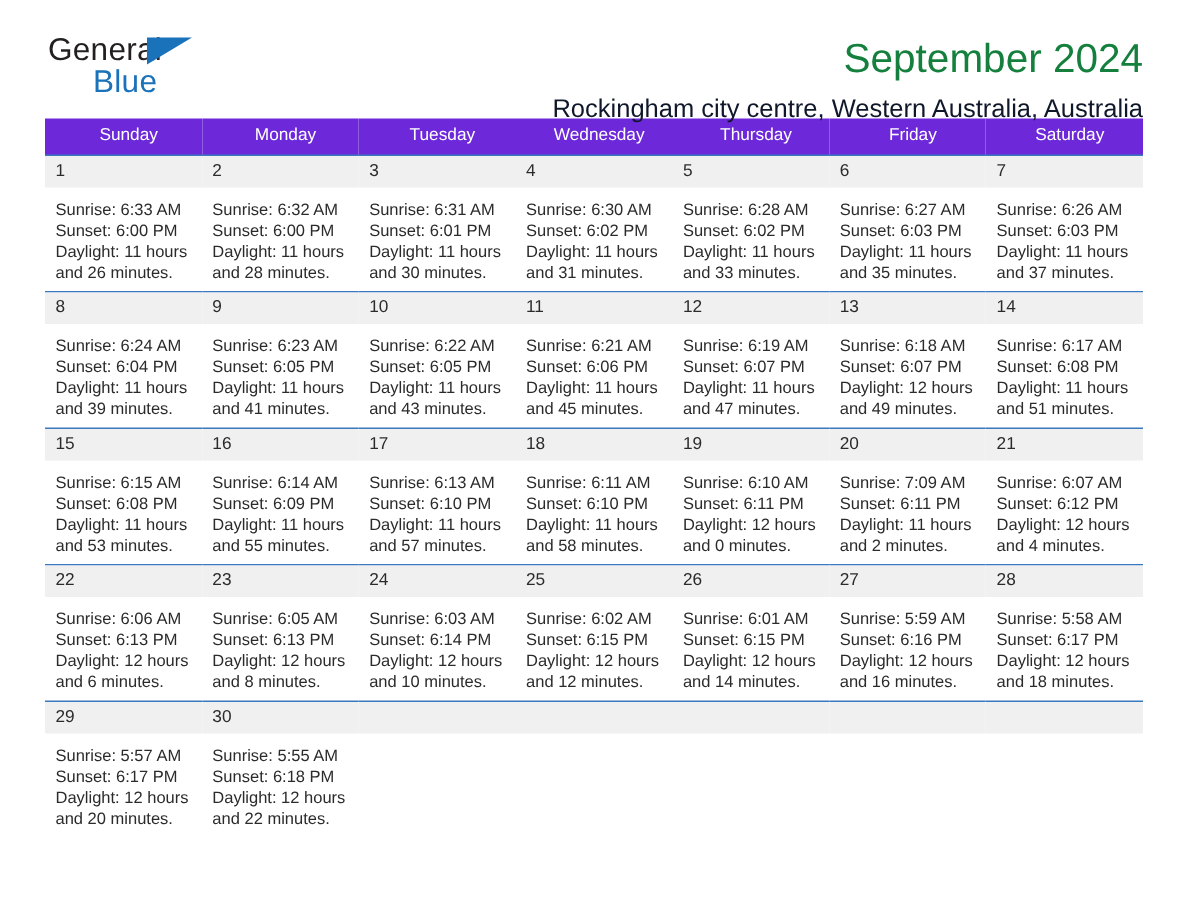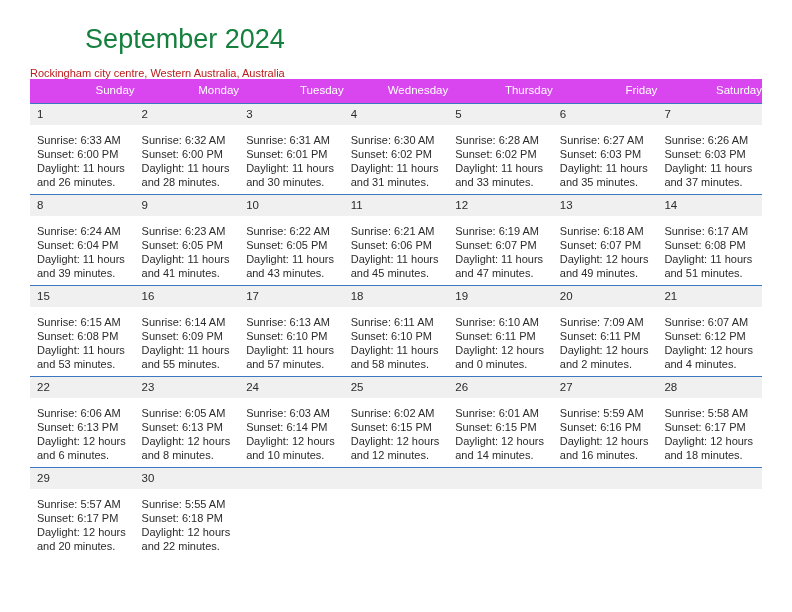--- a/index.html
+++ b/index.html
@@ -70,39 +70,39 @@
   }
   .cal-title {
     font-size: 27px;
     font-weight: normal;
     color: #15803d;
     line-height: 32px;
     white-space: nowrap;
   }
   .cal-sub {
     margin-top: 9px;
-    font-size: 11px;
-    color: #b91c1c;
+    font-size: 17px;
+    color: #0f172a;
     line-height: 18px;
     white-space: nowrap;
   }
 
   
   .calendar {
     margin-top: 11px;
     width: 732px;
     border-collapse: collapse;
     table-layout: fixed;
   }
   .calendar th {
-    background: #d946ef;
+    background: #6d28d9;
     color: #ffffff;
     font-size: 11.5px;
     font-weight: normal;
-    text-align: right;
+    text-align: center;
     padding: 5px 0 6px 7px;
     line-height: 13px;
   }
   .calendar td {
     vertical-align: top;
     padding: 0;
     width: 104.57px;
   }
   .daycell {
     height: 90px;
@@ -139,20 +139,25 @@
   .empty .daynum {
     background: #f0f0f0;
   }
 </style>
 </head>
 <body>
 
 <div class="page">
 
   <div class="topbar">
+    <div class="logo">
+      <span class="logo-general">General</span>
+      <span class="logo-tri"></span>
+      <span class="logo-blue">Blue</span>
+    </div>
     <div class="title-wrap">
       <div class="cal-title">September 2024</div>
       <div class="cal-sub">Rockingham city centre, Western Australia, Australia</div>
     </div>
   </div>
 
   <table class="calendar">
     <thead>
       <tr class="headrow">
         <th>Sunday</th>
@@ -362,21 +367,21 @@
                 <div class="dl">Daylight: 12 hours and 0 minutes.</div>
               </div>
             </div>
           </td>
         <td>
             <div class="daycell">
               <div class="daynum">20</div>
               <div class="info">
                 <div>Sunrise: 7:09 AM</div>
                 <div>Sunset: 6:11 PM</div>
-                <div class="dl">Daylight: 12 hours and 2 minutes.</div>
+                <div class="dl">Daylight: 11 hours and 2 minutes.</div>
               </div>
             </div>
           </td>
         <td>
             <div class="daycell">
               <div class="daynum">21</div>
               <div class="info">
                 <div>Sunrise: 6:07 AM</div>
                 <div>Sunset: 6:12 PM</div>
                 <div class="dl">Daylight: 12 hours and 4 minutes.</div>

